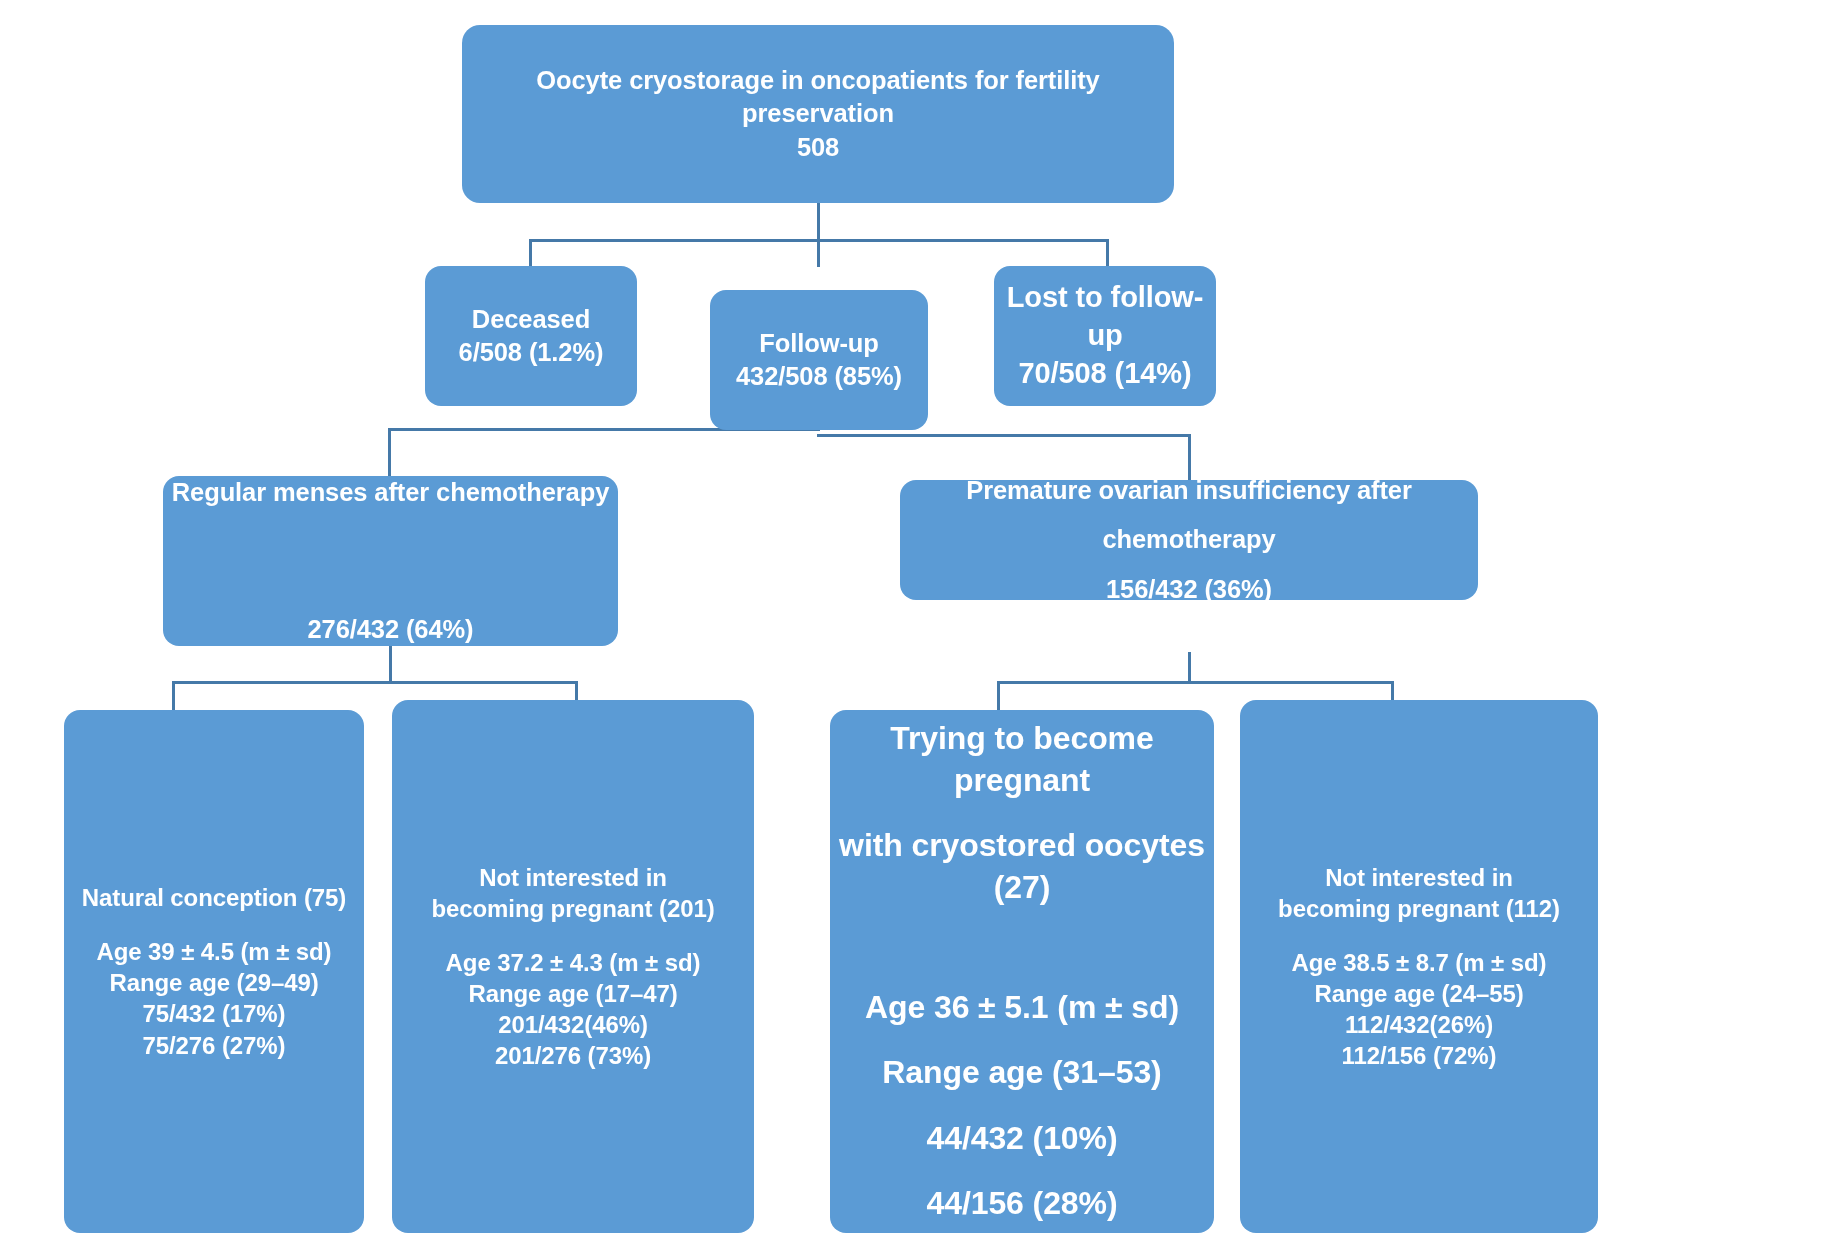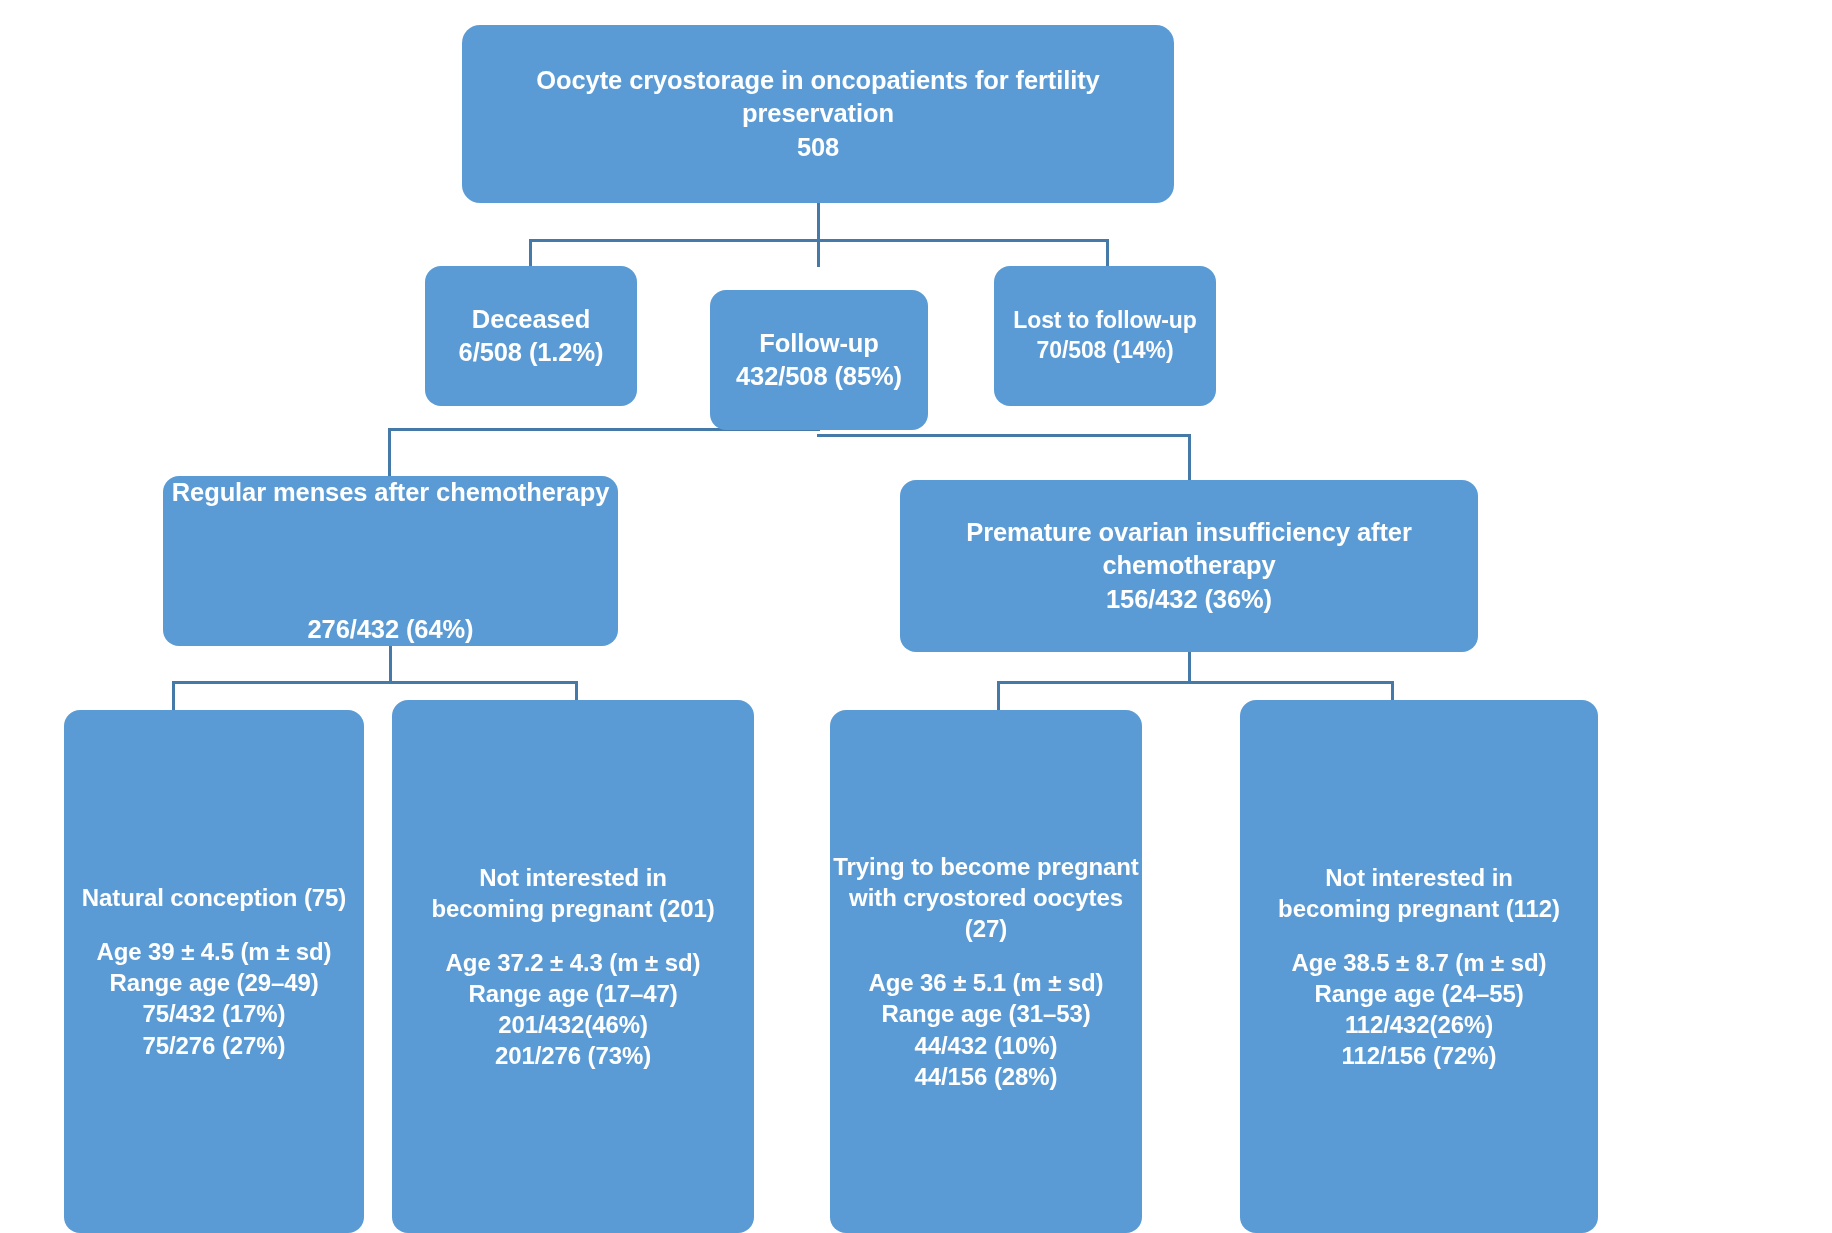--- a/index.html
+++ b/index.html
@@ -38,30 +38,30 @@
   
   #node-root {
     left: 462px; top: 25px; width: 712px; height: 178px;
     font-size: 25.5px;
     border-radius: 18px;
   }
 
   
   #node-deceased   { left: 425px; top: 266px; width: 212px; height: 140px; font-size: 25.5px; }
   #node-followup   { left: 710px; top: 266px; width: 218px; height: 140px; font-size: 25.5px; margin-top: 24px; }
-  #node-lost       { left: 994px; top: 266px; width: 222px; height: 140px; font-size: 23px; }
+  #node-lost       { left: 994px; top: 266px; width: 222px; height: 140px; font-size: 29px; }
 
   
   #node-regular    { left: 163px; top: 476px; width: 455px; height: 170px; font-size: 25.5px; justify-content: space-between; }
-  #node-poi        { left: 900px; top: 480px; width: 578px; height: 172px; font-size: 25.5px; }
+  #node-poi        { left: 900px; top: 480px; width: 578px; height: 120px; font-size: 25.5px; gap: 16px; }
 
   
   #node-natural    { left: 24px;  top: 710px; width: 300px; height: 523px; font-size: 24px; margin-left: 40px; }
   #node-notint1    { left: 392px; top: 700px; width: 362px; height: 533px; font-size: 24px; }
-  #node-trying     { left: 830px; top: 710px; width: 312px; height: 523px; font-size: 24px; }
+  #node-trying     { left: 830px; top: 710px; width: 384px; height: 523px; font-size: 32px; gap: 24px; }
   #node-notint2    { left: 1240px;top: 700px; width: 358px; height: 533px; font-size: 24px; }
 
   
   .conn {
     position: absolute;
     background: #4579A8;
   }
   .v { width: 3px; }
   .h { height: 3px; }
 </style>

